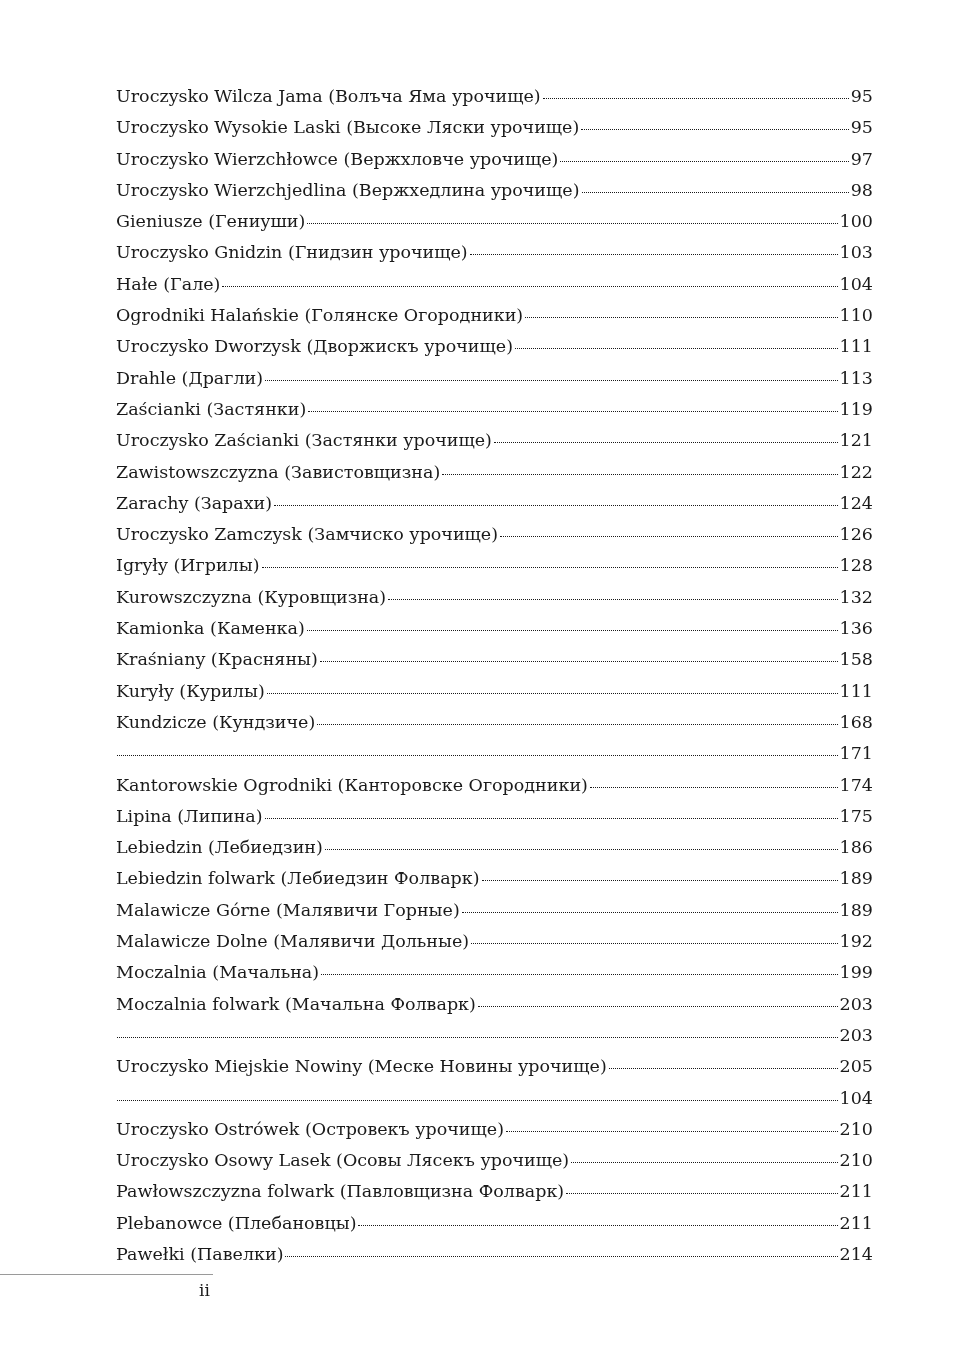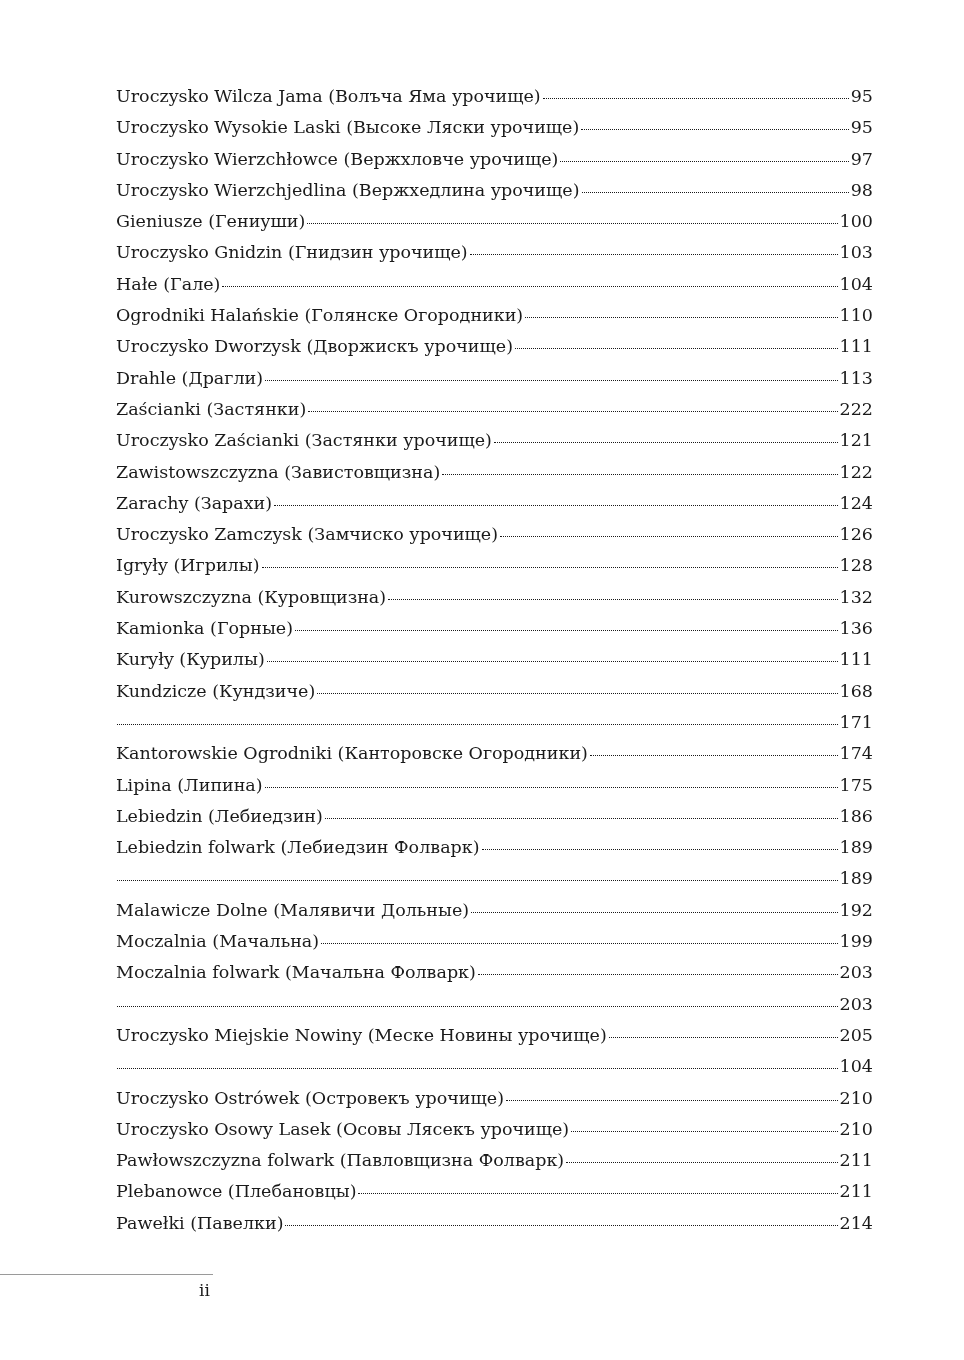--- a/index.html
+++ b/index.html
@@ -65,21 +65,21 @@
     <span class="toc-page">111</span>
   </li>
     <li class="toc-row">
     <span class="toc-title">Drahle (Драгли)</span>
     <span class="toc-leader"></span>
     <span class="toc-page">113</span>
   </li>
     <li class="toc-row">
     <span class="toc-title">Zaścianki (Застянки)</span>
     <span class="toc-leader"></span>
-    <span class="toc-page">222</span>
+    <span class="toc-page">119</span>
   </li>
     <li class="toc-row">
     <span class="toc-title">Uroczysko Zaścianki (Застянки урочище)</span>
     <span class="toc-leader"></span>
     <span class="toc-page">121</span>
   </li>
     <li class="toc-row">
     <span class="toc-title">Zawistowszczyzna (Завистовщизна)</span>
     <span class="toc-leader"></span>
     <span class="toc-page">122</span>
@@ -98,25 +98,30 @@
     <span class="toc-title">Igryły (Игрилы)</span>
     <span class="toc-leader"></span>
     <span class="toc-page">128</span>
   </li>
     <li class="toc-row">
     <span class="toc-title">Kurowszczyzna (Куровщизна)</span>
     <span class="toc-leader"></span>
     <span class="toc-page">132</span>
   </li>
     <li class="toc-row">
-    <span class="toc-title">Kamionka (Горные)</span>
+    <span class="toc-title">Kamionka (Каменка)</span>
     <span class="toc-leader"></span>
     <span class="toc-page">136</span>
   </li>
     <li class="toc-row">
+    <span class="toc-title">Kraśniany (Красняны)</span>
+    <span class="toc-leader"></span>
+    <span class="toc-page">158</span>
+  </li>
+    <li class="toc-row">
     <span class="toc-title">Kuryły (Курилы)</span>
     <span class="toc-leader"></span>
     <span class="toc-page">111</span>
   </li>
     <li class="toc-row">
     <span class="toc-title">Kundzicze (Кундзиче)</span>
     <span class="toc-leader"></span>
     <span class="toc-page">168</span>
   </li>
     <li class="toc-row">
@@ -137,20 +142,21 @@
     <span class="toc-title">Lebiedzin (Лебиедзин)</span>
     <span class="toc-leader"></span>
     <span class="toc-page">186</span>
   </li>
     <li class="toc-row">
     <span class="toc-title">Lebiedzin folwark (Лебиедзин Фолварк)</span>
     <span class="toc-leader"></span>
     <span class="toc-page">189</span>
   </li>
     <li class="toc-row">
+    <span class="toc-title">Malawicze Górne (Малявичи Горные)</span>
     <span class="toc-leader"></span>
     <span class="toc-page">189</span>
   </li>
     <li class="toc-row">
     <span class="toc-title">Malawicze Dolne (Малявичи Дольные)</span>
     <span class="toc-leader"></span>
     <span class="toc-page">192</span>
   </li>
     <li class="toc-row">
     <span class="toc-title">Moczalnia (Мачальна)</span>

